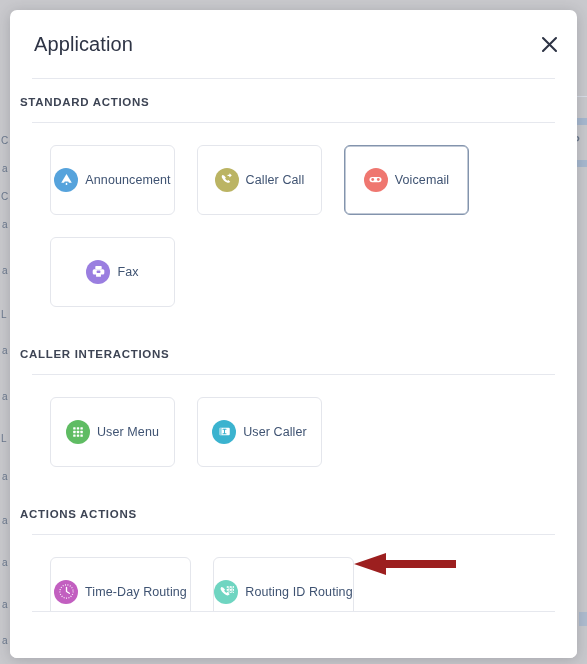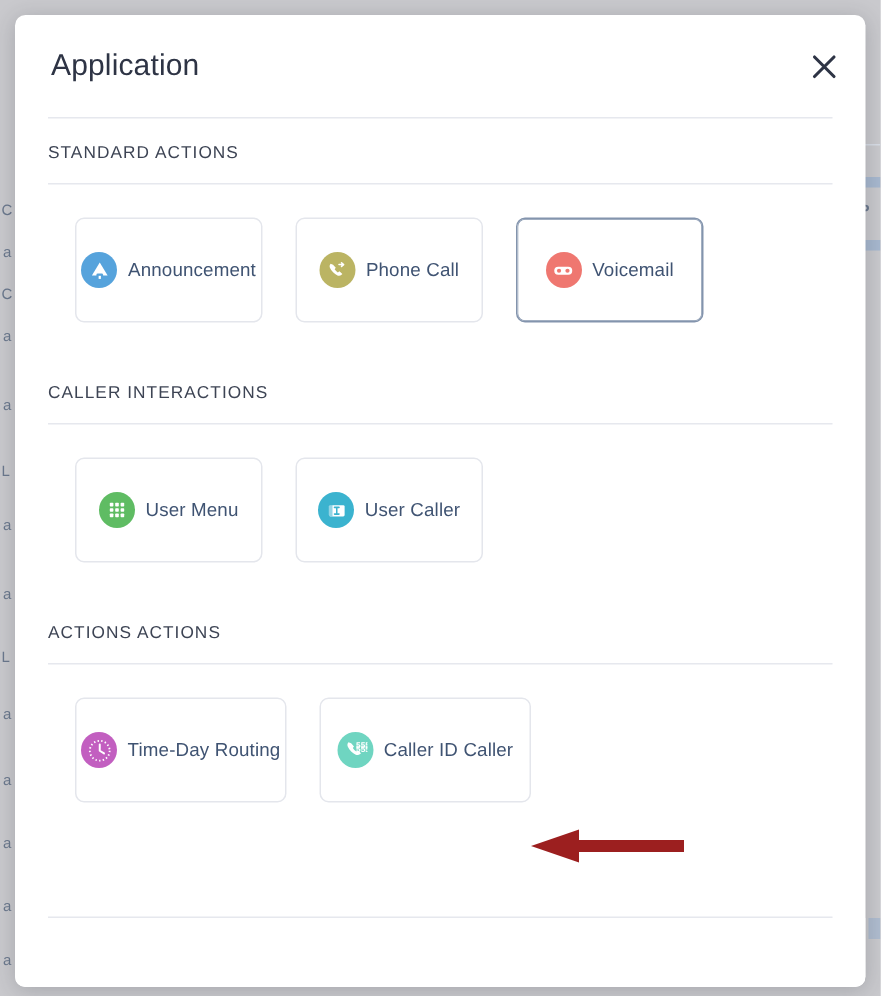--- a/index.html
+++ b/index.html
@@ -103,21 +103,22 @@
   #modal-body {
     flex: 1 1 auto;
     overflow: hidden;
     padding: 0;
   }
 
   .section-title {
     font-size: 11.5px;
     letter-spacing: .7px;
     color: #3d4454;
-    padding: 17px 0 14px 22px;
+    padding: 17px 0 14px 10px;
+    font-weight: bold;
   }
   .section-divider {
     height: 1px;
     background: #e6e8ee;
     margin: 0 22px;
   }
 
   .card-grid {
     display: flex;
     flex-wrap: wrap;
@@ -254,34 +255,45 @@
         <span class="card-label">Announcement</span>
       </div>
 
       <div class="action-card">
         <span class="card-icon" style="background:#bbb463">
           <svg width="15" height="15" viewBox="0 0 16 16">
             <path d="M3.6 3.1c-.7.8-.9 1.9-.4 2.9 1.1 2.3 3 4.2 5.3 5.3 1 .5 2.1.3 2.9-.4l.6-.6-2.1-1.9-1.1.8c-.9-.6-1.7-1.4-2.3-2.3l.8-1.1L5.4 3.7z" fill="#ffffff"></path>
             <path d="M9.6 3.6h3.1M11.4 2.3l1.5 1.3-1.5 1.3" stroke="#ffffff" stroke-width="1.1" fill="none" stroke-linecap="round" stroke-linejoin="round"></path>
           </svg>
         </span>
-        <span class="card-label">Phone Call</span>
+        <span class="card-label">Caller Call</span>
       </div>
 
       <div class="action-card selected">
         <span class="card-icon" style="background:#ef7770">
           <svg width="15" height="15" viewBox="0 0 16 16">
             <rect x="1.6" y="5.2" width="12.8" height="5.6" rx="2.8" fill="#ffffff"></rect>
             <circle cx="5" cy="8" r="1.5" fill="#ef7770"></circle>
             <circle cx="11" cy="8" r="1.5" fill="#ef7770"></circle>
           </svg>
         </span>
         <span class="card-label">Voicemail</span>
       </div>
 
+      <div class="action-card">
+        <span class="card-icon" style="background:#9a7ee0">
+          <svg width="15" height="15" viewBox="0 0 16 16">
+            <rect x="4.6" y="2.2" width="6.8" height="3.4" rx=".7" fill="#ffffff"></rect>
+            <rect x="1.8" y="5.6" width="12.4" height="5.6" rx="1.6" fill="#ffffff"></rect>
+            <rect x="5.4" y="10.2" width="5.2" height="3.4" rx=".6" fill="#ffffff"></rect>
+            <rect x="6" y="7" width="4" height="2.6" rx=".5" fill="#9a7ee0"></rect>
+          </svg>
+        </span>
+        <span class="card-label">Fax</span>
+      </div>
 
 
     </div>
 
     <div class="section-title">CALLER INTERACTIONS</div>
     <div class="section-divider"></div>
     <div class="card-grid">
 
       <div class="action-card">
         <span class="card-icon" style="background:#5fbc63">
@@ -330,21 +342,21 @@
       </div>
 
       <div class="action-card" style="width:141px;">
         <span class="card-icon" style="background:#6fd5c1">
           <svg width="16" height="16" viewBox="0 0 16 16">
             <path d="M3.3 2.9c-.7.8-.9 1.9-.4 2.9 1.1 2.3 3 4.2 5.3 5.3 1 .5 2.1.3 2.9-.4l.6-.6-2.1-1.9-1.1.8c-.9-.6-1.7-1.4-2.3-2.3l.8-1.1L5.1 3.5z" fill="#ffffff"></path>
             <text class="glyph-555" x="8.4" y="6.4">555</text>
             <text class="glyph-555" x="8.4" y="9.1">555</text>
           </svg>
         </span>
-        <span class="card-label">Caller ID Caller</span>
+        <span class="card-label">Routing ID Routing</span>
       </div>
 
     </div>
 
   </div>
 
   <div id="footer-divider"></div>
   <div id="modal-footer"></div>
 
 </div>

